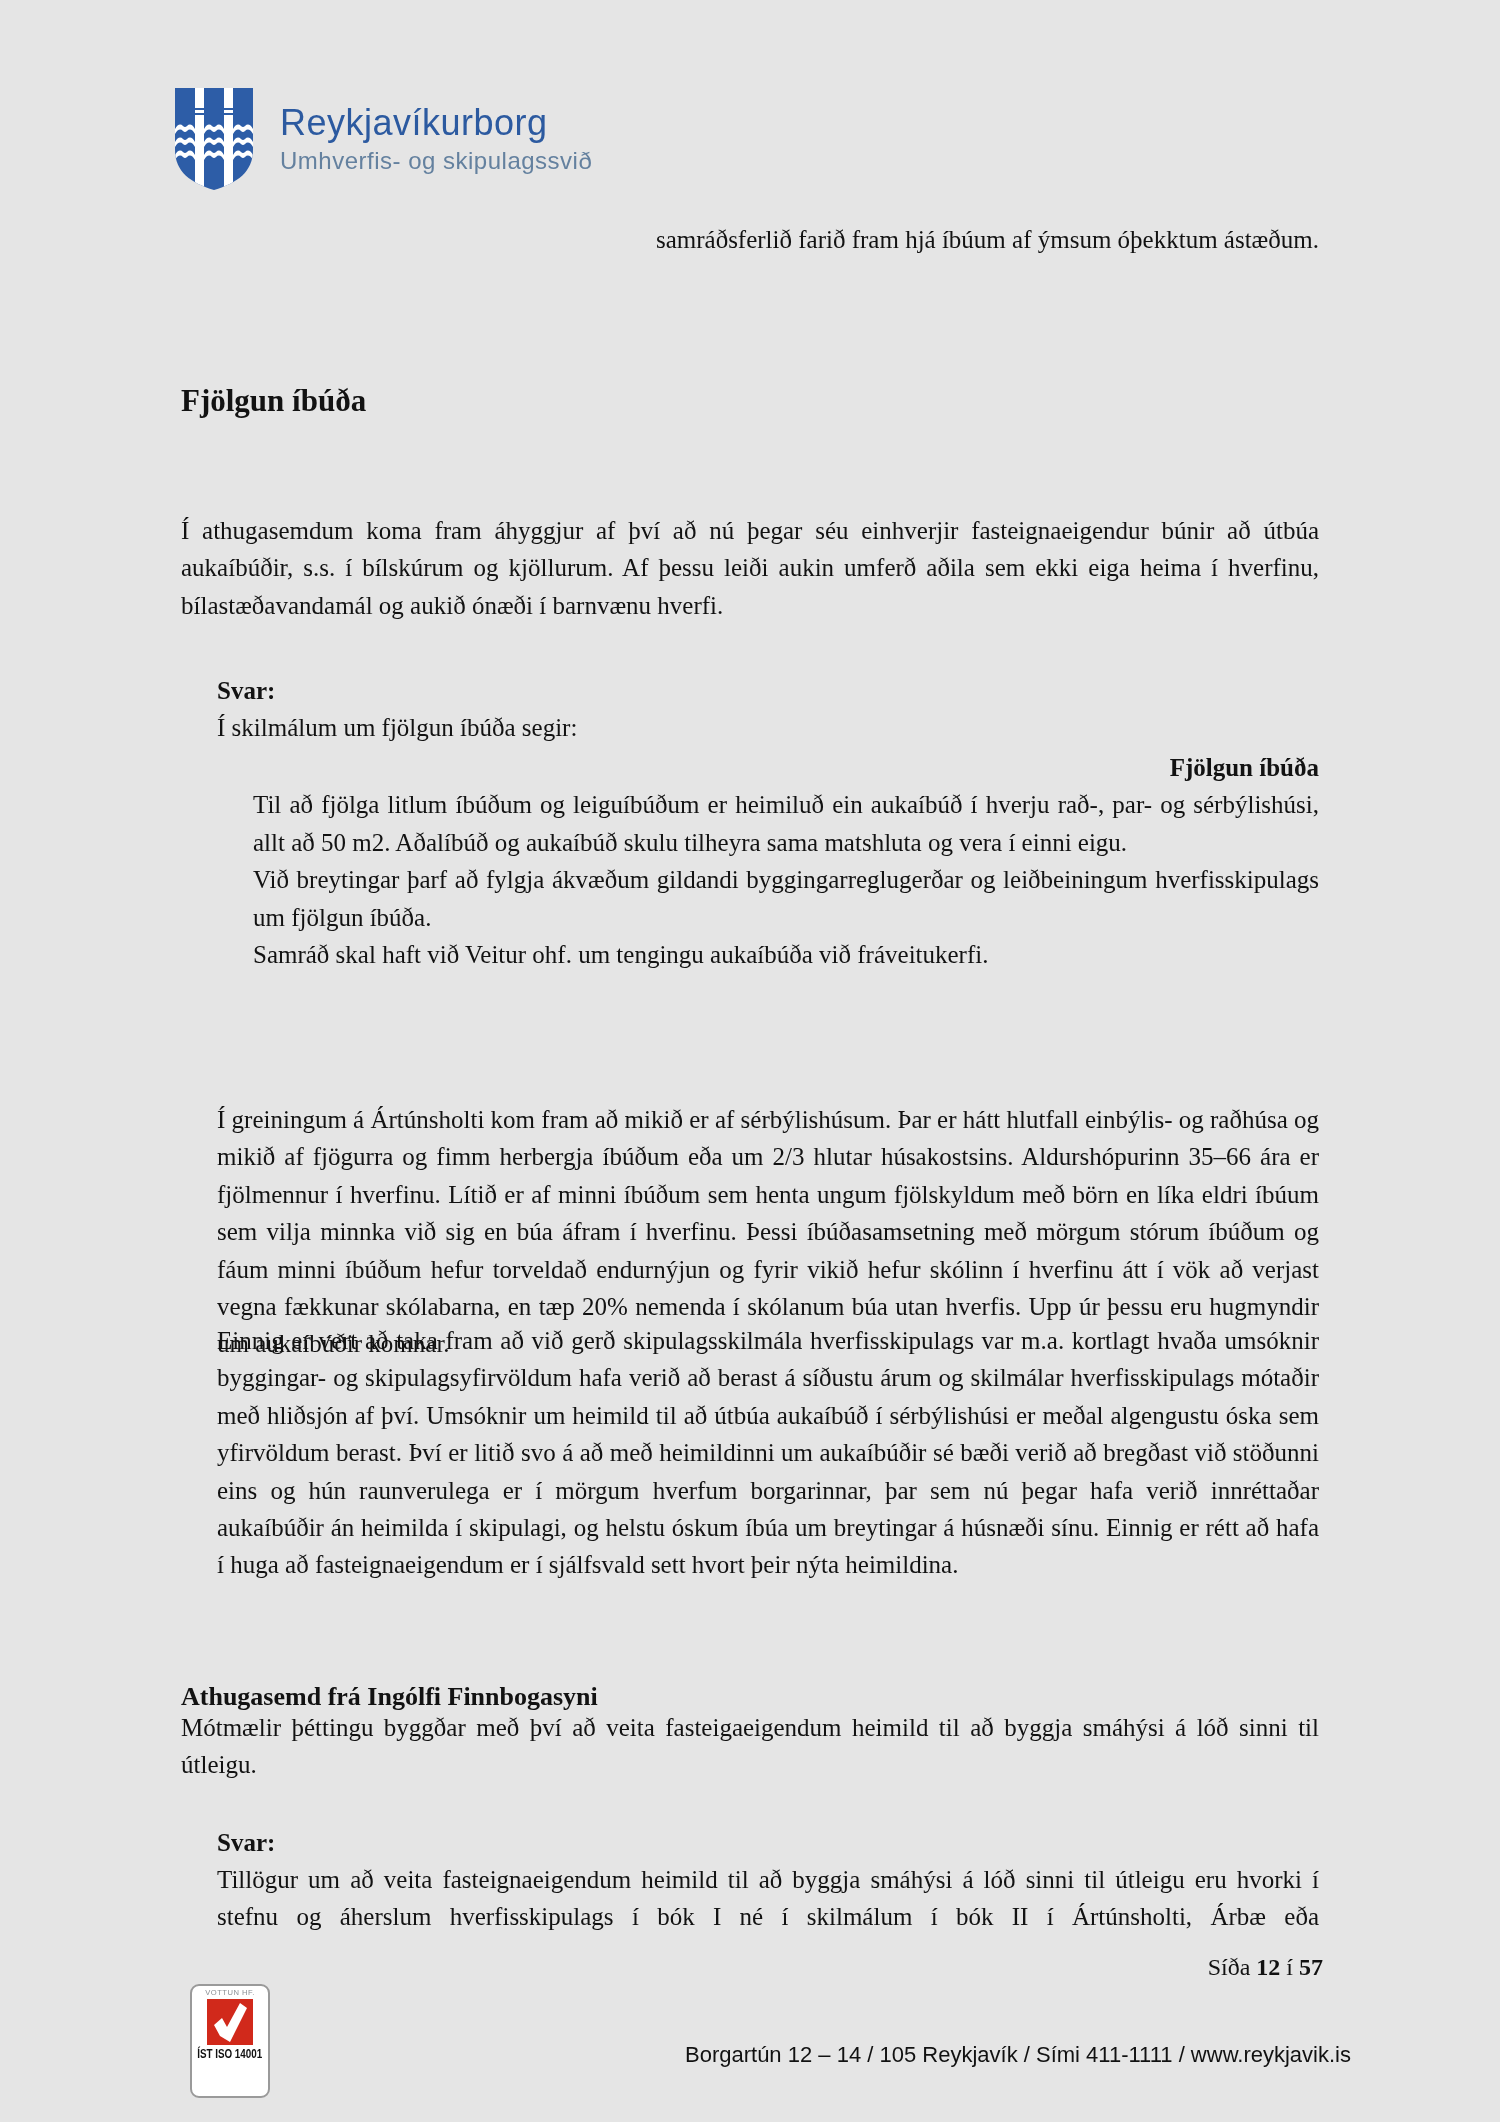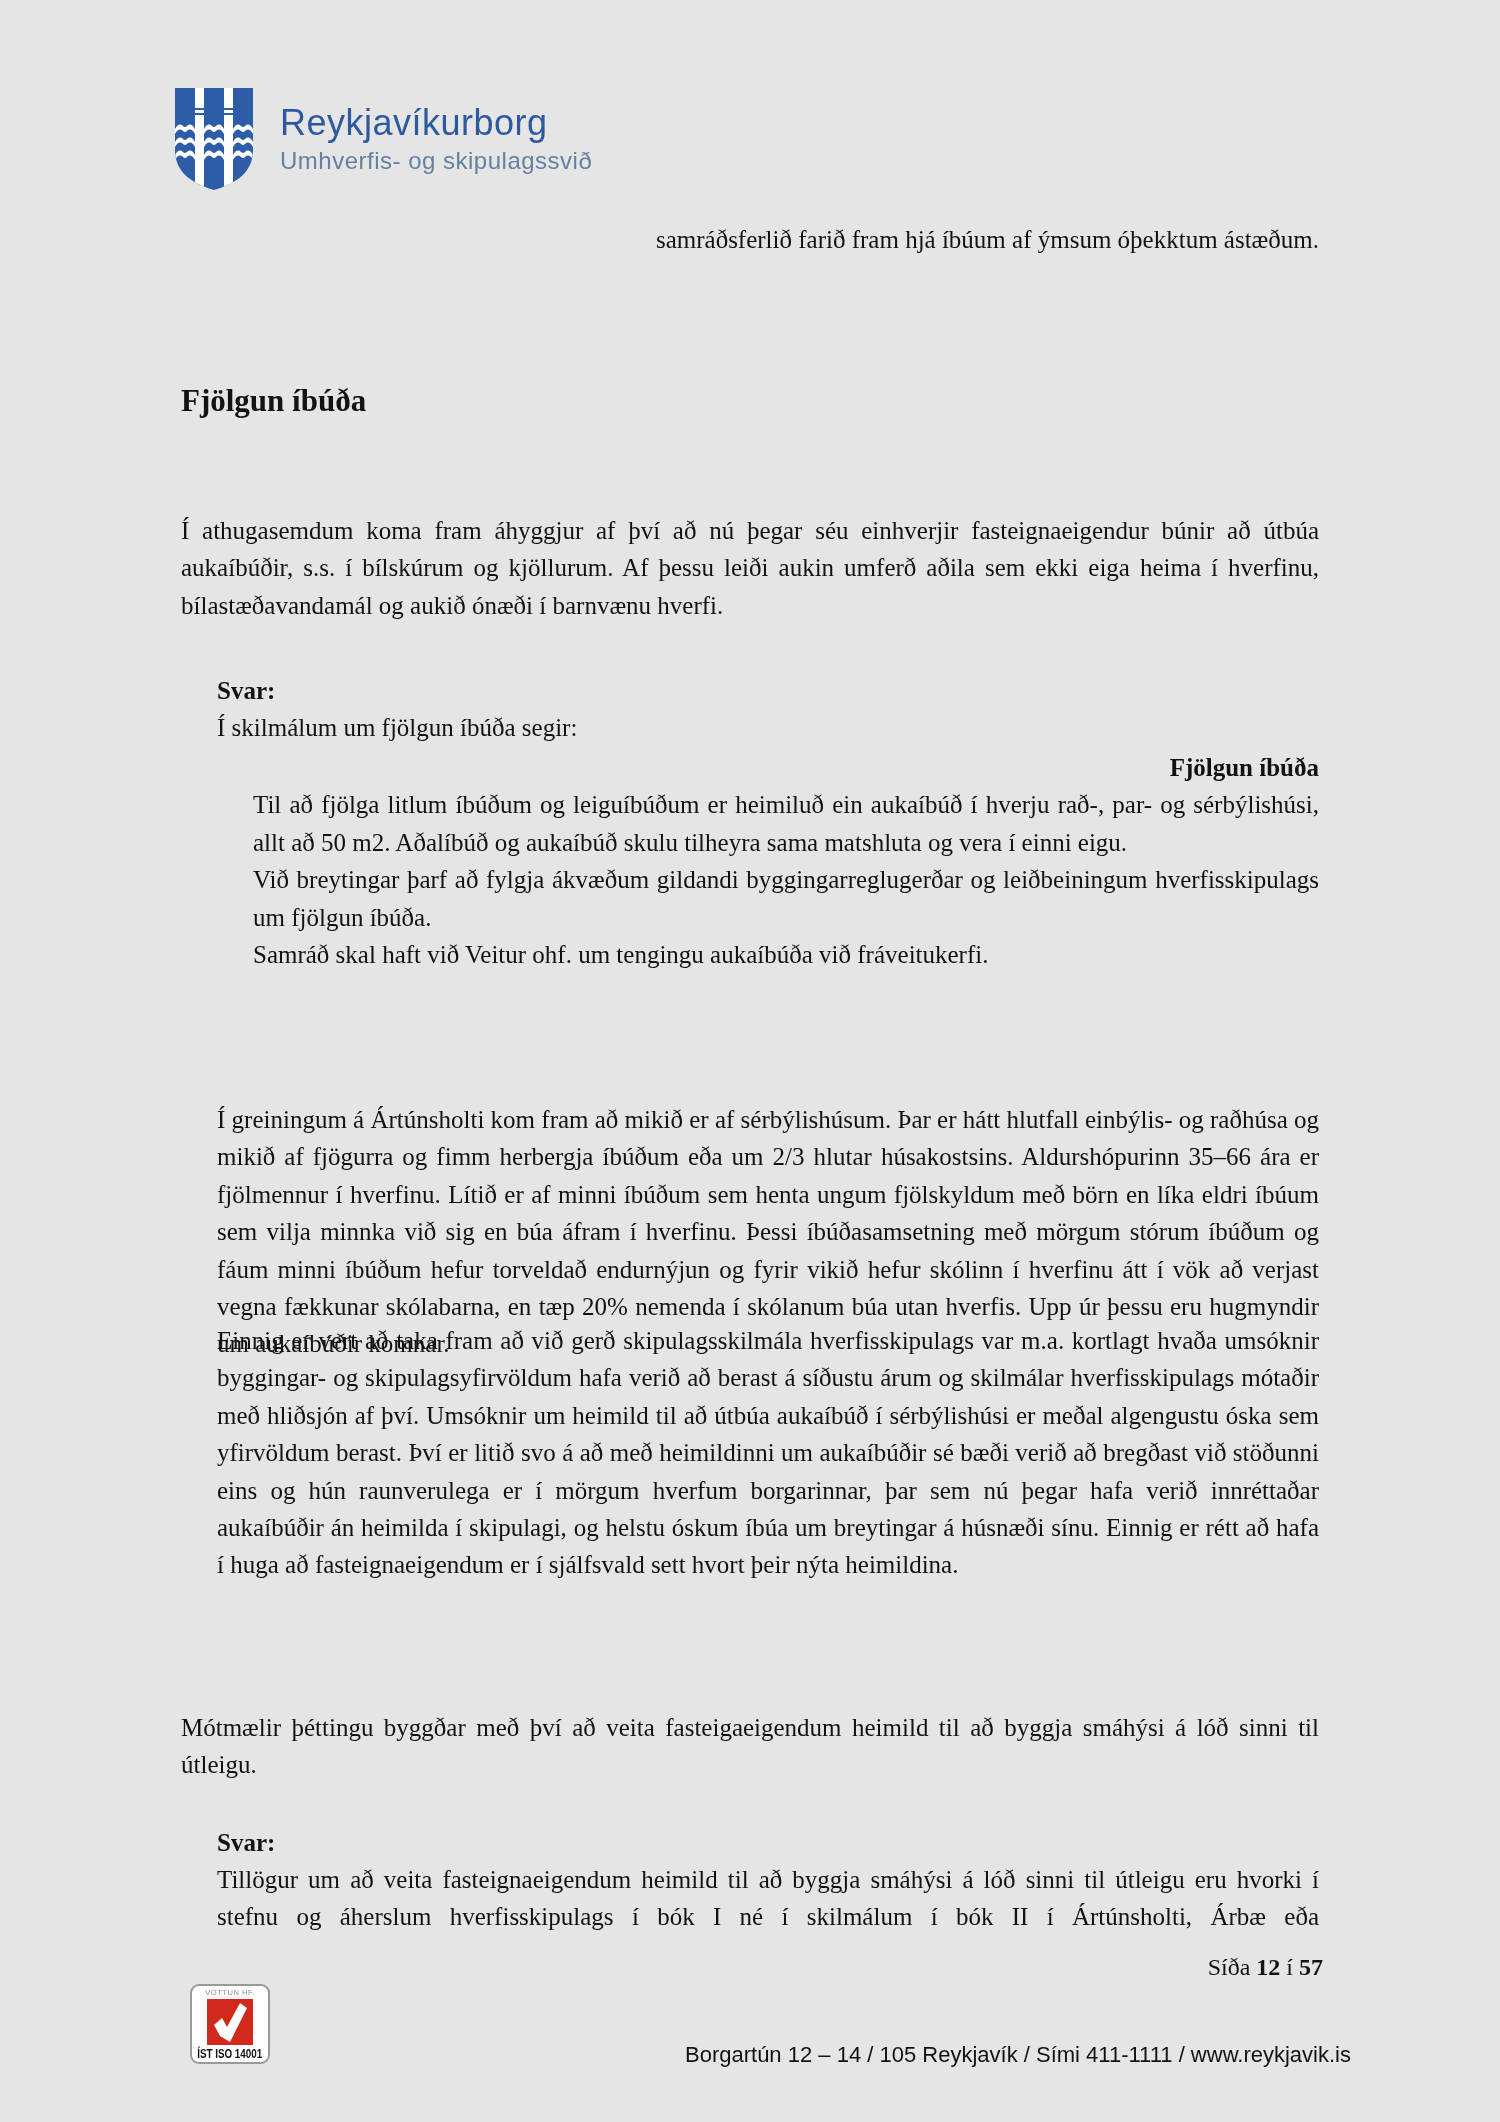--- a/index.html
+++ b/index.html
@@ -33,21 +33,21 @@
   #h2b          { left:181px; top:1655px; font-size:26px; line-height:40px; font-weight:bold; }
   #para2        { left:181px; right:181px; top:1709px; }
   #svar2-label  { left:217px; top:1824px; font-weight:bold; }
   #svar2-p1     { left:217px; right:181px; top:1861px; text-align-last:justify; }
 
   
   #page-num { right:177px; top:1954px; font-size:24px; white-space:nowrap; }
   #page-num .num { font-weight:bold; }
 
   #cert {
-    left:190px; top:1984px; width:80px; height:80px;
+    left:190px; top:1984px; width:80px; height:114px;
     border:2px solid #9a9a9a; border-radius:9px; background:#fff;
     display:flex; flex-direction:column; align-items:center; justify-content:flex-start;
     box-sizing:border-box; padding-top:2px;
     font-family:"Liberation Sans", sans-serif;
   }
   .cert-top { font-size:8px; line-height:10px; color:#8a8f94; letter-spacing:0.5px; transform:scaleX(0.95); }
   .cert-square { width:46px; height:46px; background:#d1291b; margin-top:1px; }
   .cert-bottom { font-size:12px; line-height:14px; font-weight:bold; color:#111;
                  transform:scaleX(0.82); white-space:nowrap; margin-top:2px; }
 
@@ -102,20 +102,21 @@
   <div id="quote" class="abs body-text">
     <p class="bold">Fjölgun íbúða</p>
     <p class="justify">Til að fjölga litlum íbúðum og leiguíbúðum er heimiluð ein aukaíbúð í hverju rað-, par- og sérbýlishúsi, allt að 50 m2. Aðalíbúð og aukaíbúð skulu tilheyra sama matshluta og vera í einni eigu.</p>
     <p class="justify">Við breytingar þarf að fylgja ákvæðum gildandi byggingarreglugerðar og leiðbeiningum hverfisskipulags um fjölgun íbúða.</p>
     <p class="justify">Samráð skal haft við Veitur ohf. um tengingu aukaíbúða við fráveitukerfi.</p>
   </div>
 
   <p id="svar1-p1" class="abs body-text justify">Í greiningum á Ártúnsholti kom fram að mikið er af sérbýlishúsum. Þar er hátt hlutfall einbýlis- og raðhúsa og mikið af fjögurra og fimm herbergja íbúðum eða um 2/3 hlutar húsakostsins. Aldurshópurinn 35–66 ára er fjölmennur í hverfinu. Lítið er af minni íbúðum sem henta ungum fjölskyldum með börn en líka eldri íbúum sem vilja minnka við sig en búa áfram í hverfinu. Þessi íbúðasamsetning með mörgum stórum íbúðum og fáum minni íbúðum hefur torveldað endurnýjun og fyrir vikið hefur skólinn í hverfinu átt í vök að verjast vegna fækkunar skólabarna, en tæp 20% nemenda í skólanum búa utan hverfis. Upp úr þessu eru hugmyndir um aukaíbúðir komnar.</p>
   <p id="svar1-p2" class="abs body-text justify">Einnig er vert að taka fram að við gerð skipulagsskilmála hverfisskipulags var m.a. kortlagt hvaða umsóknir byggingar- og skipulagsyfirvöldum hafa verið að berast á síðustu árum og skilmálar hverfisskipulags mótaðir með hliðsjón af því. Umsóknir um heimild til að útbúa aukaíbúð í sérbýlishúsi er meðal algengustu óska sem yfirvöldum berast. Því er litið svo á að með heimildinni um aukaíbúðir sé bæði verið að bregðast við stöðunni eins og hún raunverulega er í mörgum hverfum borgarinnar, þar sem nú þegar hafa verið innréttaðar aukaíbúðir án heimilda í skipulagi, og helstu óskum íbúa um breytingar á húsnæði sínu. Einnig er rétt að hafa í huga að fasteignaeigendum er í sjálfsvald sett hvort þeir nýta heimildina.</p>
 
+  <h2 id="h2b" class="abs">Athugasemd frá Ingólfi Finnbogasyni</h2>
   <p id="para2" class="abs body-text justify">Mótmælir þéttingu byggðar með því að veita fasteigaeigendum heimild til að byggja smáhýsi á lóð sinni til útleigu.</p>
   <p id="svar2-label" class="abs body-text">Svar:</p>
   <p id="svar2-p1" class="abs body-text justify">Tillögur um að veita fasteignaeigendum heimild til að byggja smáhýsi á lóð sinni til útleigu eru hvorki í stefnu og áherslum hverfisskipulags í bók I né í skilmálum í bók II í Ártúnsholti, Árbæ eða</p>
 
   <div id="page-num" class="abs">
     <span>Síða</span>
     <span class="num">12</span>
     <span>í</span>
     <span class="num">57</span>
   </div>

